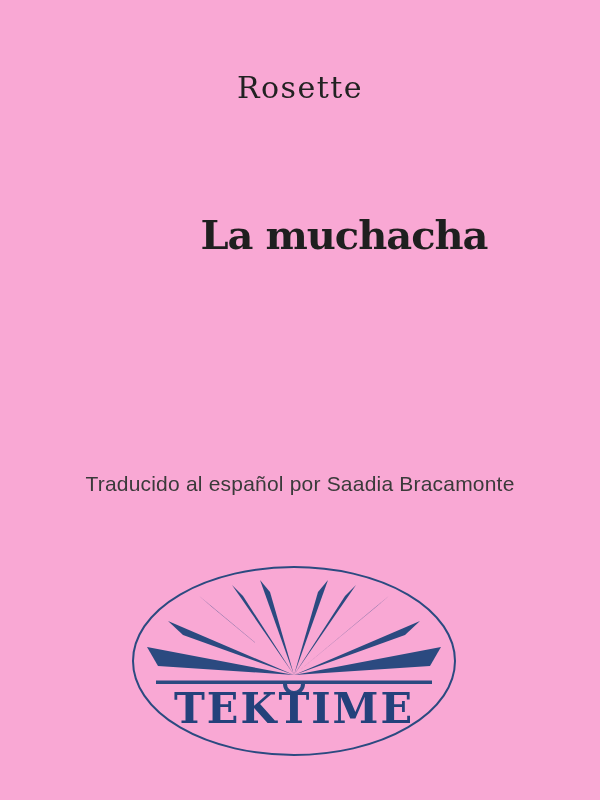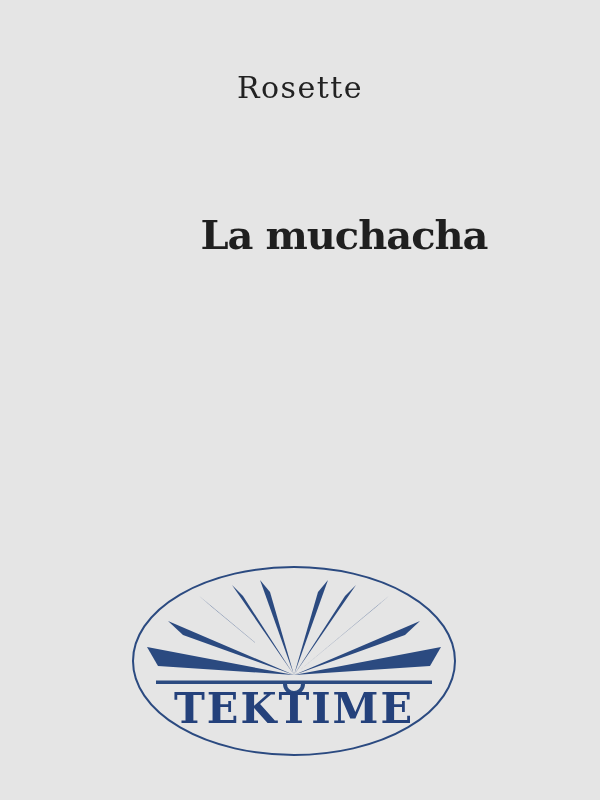--- a/index.html
+++ b/index.html
@@ -6,21 +6,21 @@
     margin: 0;
     padding: 0;
     background: #ffffff;
     font-family: "Liberation Sans", sans-serif;
   }
   .page {
     position: relative;
     width: 600px;
     height: 800px;
     margin: 0 auto;
-    background: #e5e5e5;
+    background: #f9a8d4;
     overflow: hidden;
   }
   .author {
     position: absolute;
     top: 68px;
     left: 0;
     width: 600px;
     text-align: center;
     font-family: "DejaVu Serif", serif;
     font-size: 30px;
@@ -76,20 +76,21 @@
 <body>
 
 <div class="page">
 
   <div class="author">Rosette</div>
 
   <h1 class="title">
     <span class="line">La muchacha</span>
   </h1>
 
+  <div class="subtitle">Traducido al español por Saadia Bracamonte</div>
 
   <div class="logo">
     <svg viewBox="0 0 326 192" xmlns="http://www.w3.org/2000/svg">
 
       <ellipse cx="163" cy="96" rx="161" ry="94" fill="none" stroke="#2b4a80" stroke-width="2"></ellipse>
 
       <g fill="#2b4a80">
 
         <polygon points="16,82 27,101 163,110"></polygon>
         <polygon points="37,56 52,70 163,110"></polygon>

